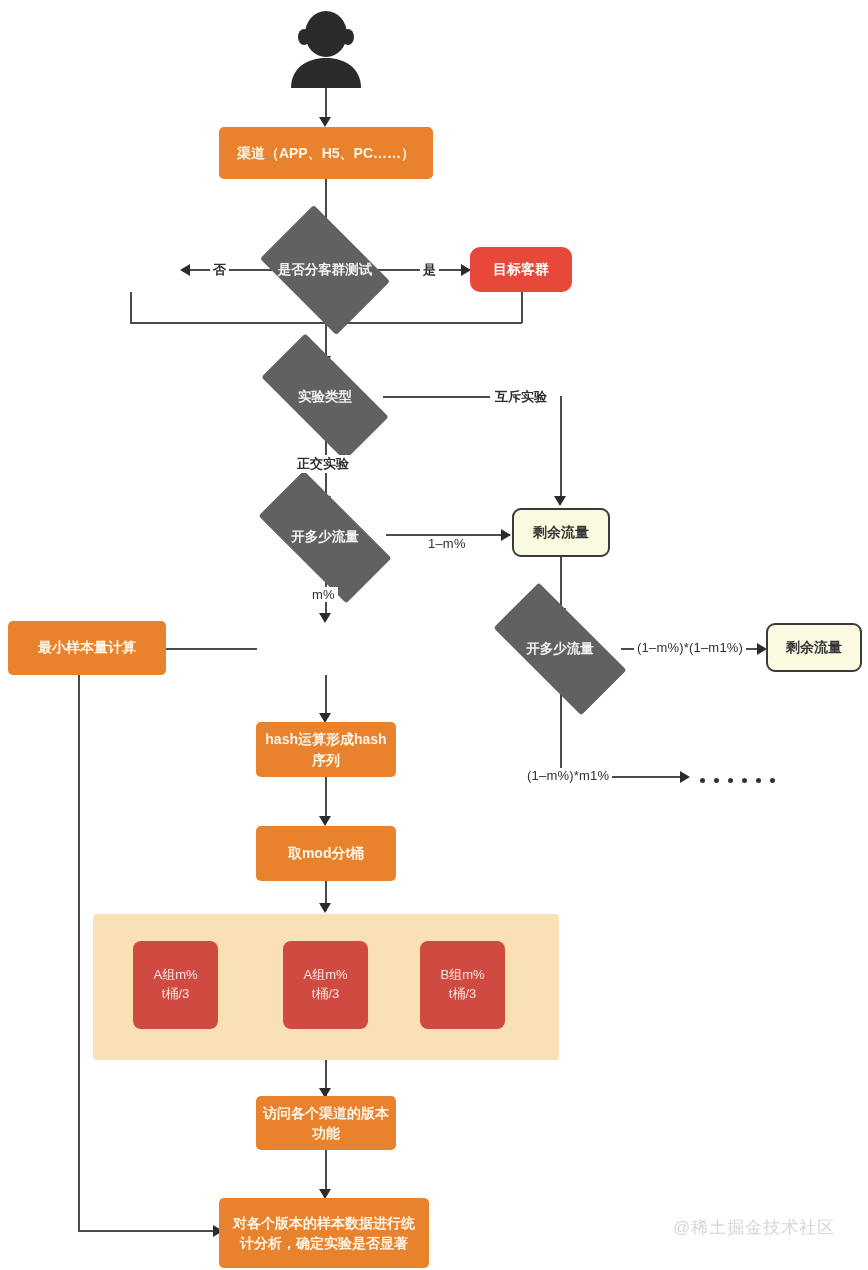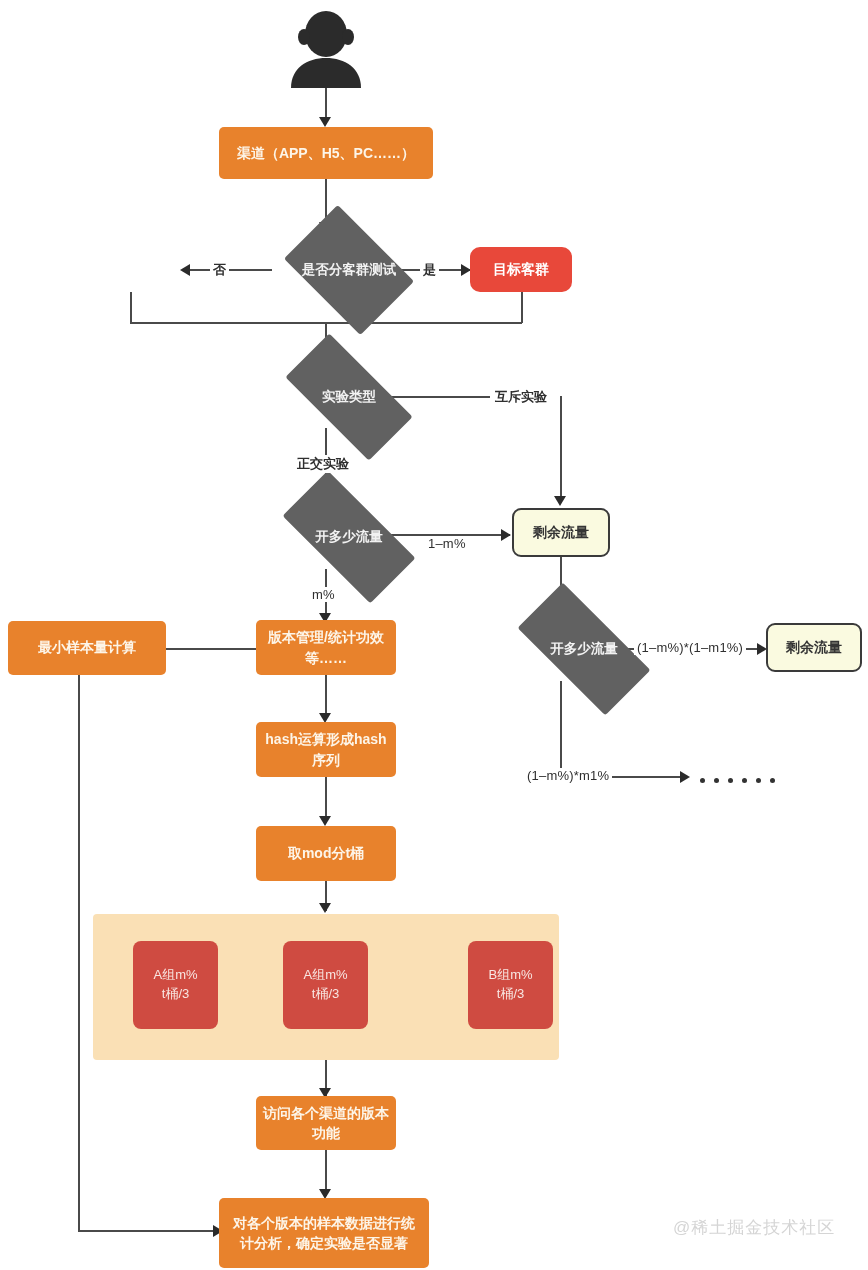--- a/index.html
+++ b/index.html
@@ -65,21 +65,20 @@
   .group-band{
     position:absolute;
     background:#FAE0B5;
     border-radius:4px;
     z-index:1;
   }
   
   .diamond{
     position:absolute;
     z-index:3;
-    margin-left:24px;
   }
   .diamond .shape{
     position:absolute;
     inset:0;
     background:#616161;
     transform:rotate(45deg);
     border-radius:3px;
   }
   .diamond .dlabel{
     position:absolute;
@@ -258,22 +257,20 @@
   <div class="arrow arrow-right" style="left:680px;top:771px;"></div>
   <div class="dots" style="left:700px;top:778px;">
     <i></i>
       <i></i>
       <i></i>
       <i></i>
       <i></i>
       <i></i>
   </div>
 
-  <div class="node node-orange" style="left:256px;top:620px;width:140px;height:55px;">版本管理/统计功效
-等……</div>
 
   <div class="ln ln-h" style="left:150px;top:648px;width:107px;"></div>
   <div class="arrow arrow-left" style="left:147px;top:643px;"></div>
 
   <div class="node node-orange" style="left:8px;top:621px;width:158px;height:54px;font-family:Liberation Mono, monospace;">最小样本量计算</div>
 
   <div class="ln ln-v" style="left:78px;top:675px;height:556px;"></div>
   <div class="ln ln-h" style="left:78px;top:1230px;width:141px;"></div>
   <div class="arrow arrow-right" style="left:213px;top:1225px;"></div>
 
@@ -290,21 +287,21 @@
 
   <div class="ln ln-v" style="left:325px;top:881px;height:30px;"></div>
   <div class="arrow arrow-down" style="left:319px;top:903px;"></div>
 
   <div class="group-band" style="left:93px;top:914px;width:466px;height:146px;"></div>
 
   <div class="node node-redsoft" style="left:133px;top:941px;width:85px;height:88px;">A组m%
 t桶/3</div>
   <div class="node node-redsoft" style="left:283px;top:941px;width:85px;height:88px;">A组m%
 t桶/3</div>
-  <div class="node node-redsoft" style="left:420px;top:941px;width:85px;height:88px;margin-left:48px;">B组m%
+  <div class="node node-redsoft" style="left:420px;top:941px;width:85px;height:88px;">B组m%
 t桶/3</div>
 
   <div class="ln ln-v" style="left:325px;top:1060px;height:37px;"></div>
   <div class="arrow arrow-down" style="left:319px;top:1088px;"></div>
 
   <div class="node node-orange" style="left:256px;top:1096px;width:140px;height:54px;">访问各个渠道的版本
 功能</div>
 
   <div class="ln ln-v" style="left:325px;top:1150px;height:46px;"></div>
   <div class="arrow arrow-down" style="left:319px;top:1189px;"></div>

